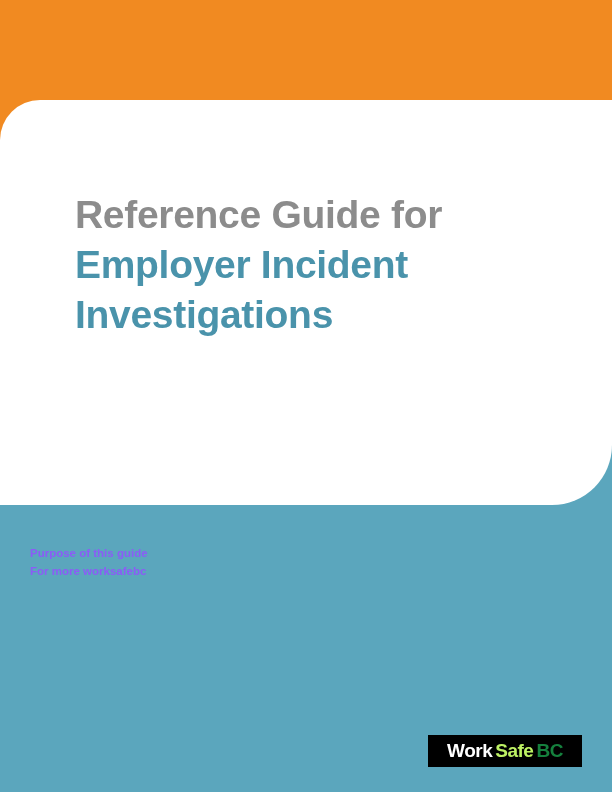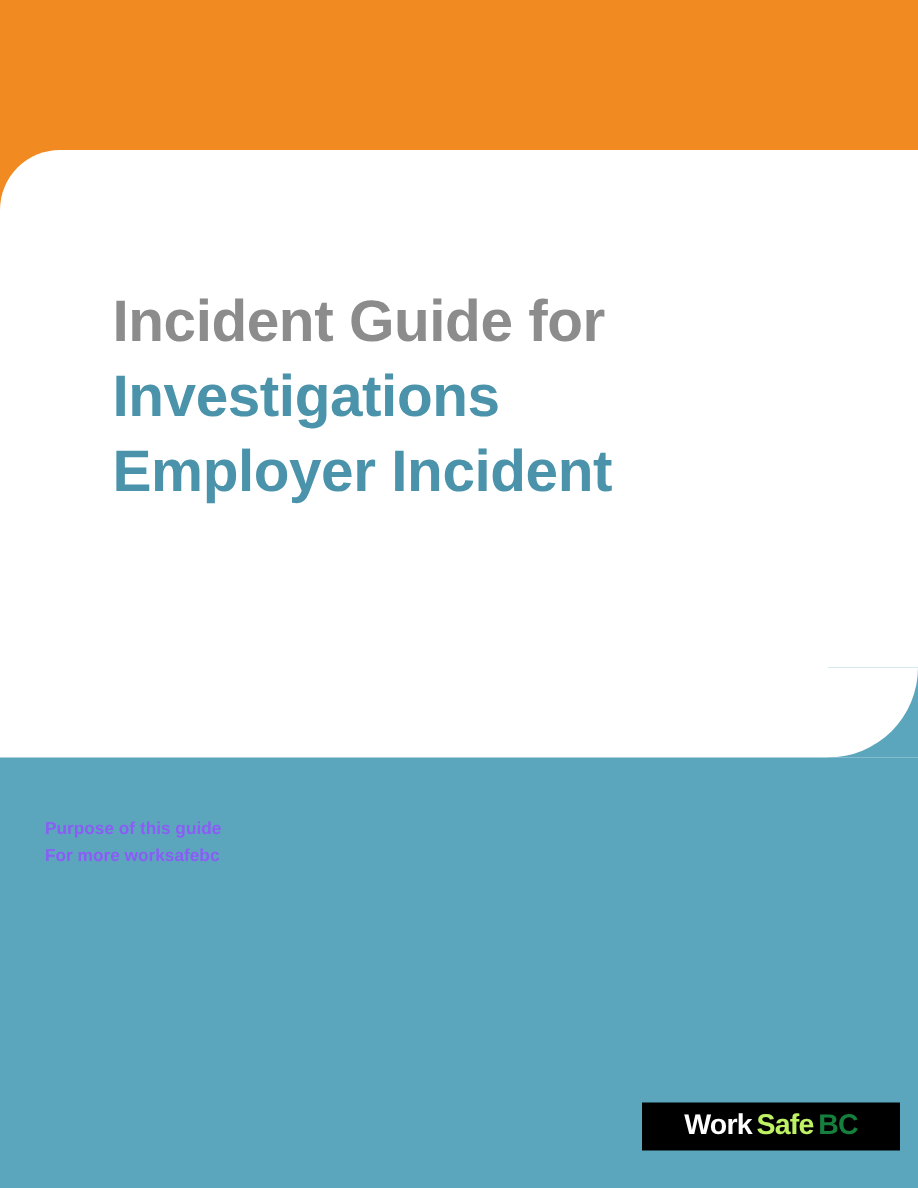--- a/index.html
+++ b/index.html
@@ -111,21 +111,21 @@
     line-height: 15.5px;
     margin: 0 0 14px 0;
   }
   .info-body.last { margin-bottom: 0; }
 
   
   .logo {
     position: absolute;
     left: 428px;
     top: 735px;
-    width: 172px;
+    width: 154px;
     height: 32px;
     background: #000000;
     display: flex;
     align-items: center;
     justify-content: center;
     font-weight: bold;
     font-size: 19px;
     letter-spacing: -0.5px;
     white-space: nowrap;
   }
@@ -146,23 +146,23 @@
 
   <div class="orange-band"></div>
   <div class="orange-corner"></div>
   <div class="orange-corner-mask"></div>
 
   <div class="teal-corner"></div>
   <div class="teal-corner-mask"></div>
   <div class="teal-band"></div>
 
   <div class="title-block">
-    <div class="title-line grey">Incident Guide for</div>
+    <div class="title-line grey">Reference Guide for</div>
+    <div class="title-line teal">Employer Incident</div>
     <div class="title-line teal">Investigations</div>
-    <div class="title-line teal">Employer Incident</div>
   </div>
 
   <div class="info-block">
     <p class="info-heading">Purpose of this guide</p>
     <p class="info-heading">For more worksafebc</p>
   </div>
 
   <div class="logo">
     <span class="work">Work</span>
     <span class="safe">Safe</span>

